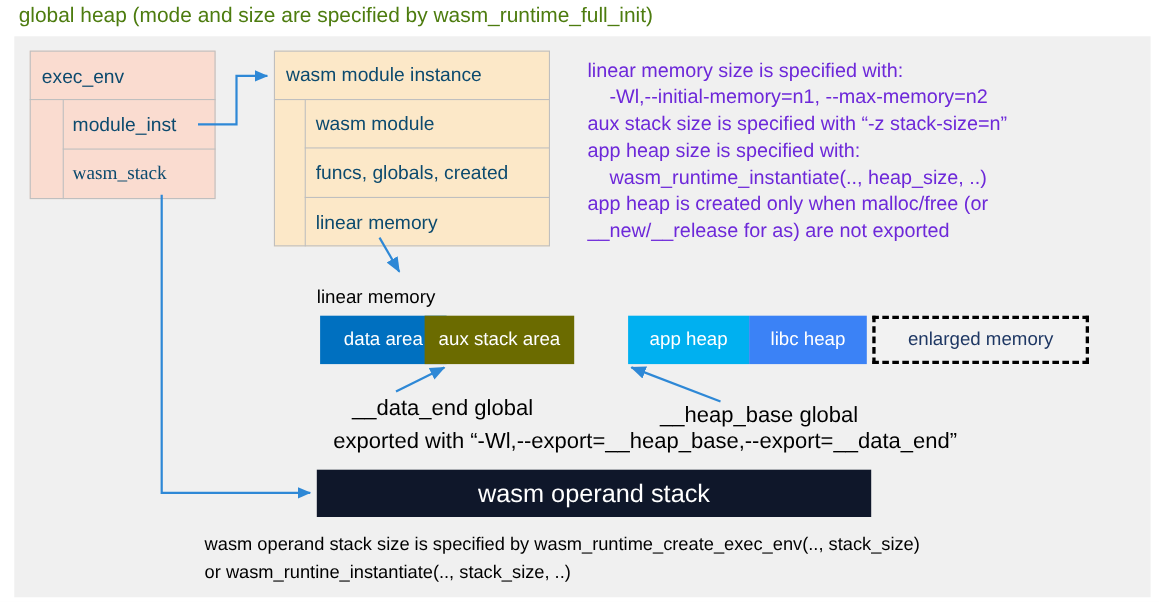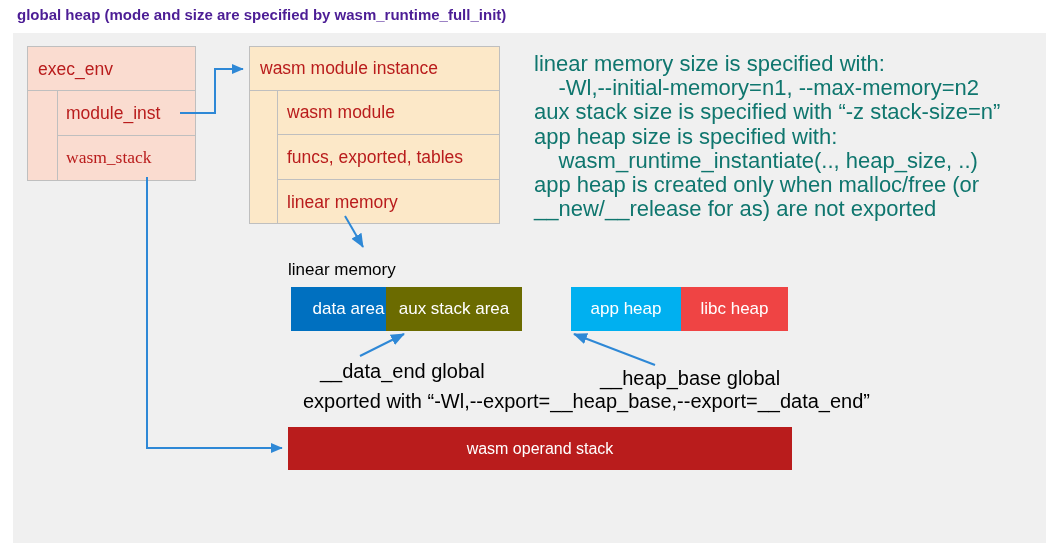--- a/index.html
+++ b/index.html
@@ -17,25 +17,24 @@
   .root {
     position: absolute;
     left: 0; top: 0;
     width: 1054px; height: 547px;
   }
   
   .caption {
     position: absolute;
     left: 17px;
     top: 5px;
-    font-size: 15px;
-    color: #4c1d95;
+    font-size: 19px;
+    color: #4d7c0f;
     white-space: nowrap;
     line-height: 20px;
-    font-weight: bold;
   }
   
   .panel {
     position: absolute;
     left: 13px;
     top: 33px;
     width: 1033px;
     height: 510px;
     background: #f0f0f0;
   }
@@ -44,66 +43,66 @@
     position: absolute;
     box-sizing: border-box;
     border: 1px solid #bfbfbf;
   }
   .pink  { background: #fadcd0; }
   .peach { background: #fce8c8; }
 
   .box-label {
     position: absolute;
     font-size: 17.5px;
-    color: #b91c1c;
+    color: #0c4a6e;
     white-space: nowrap;
     line-height: 1;
   }
   
   .note {
     position: absolute;
-    font-size: 22px;
-    color: #0f766e;
+    font-size: 18px;
+    color: #6d28d9;
     line-height: 24.2px;
     white-space: pre;
   }
   
   .seg {
     position: absolute;
     box-sizing: border-box;
     display: flex;
     align-items: center;
     justify-content: center;
     color: #ffffff;
     font-size: 17px;
     white-space: nowrap;
   }
   .seg-data  { background: #0070c0; text-align: center; }
   .seg-aux   { background: #6b6b00; }
   .seg-app   { background: #00b0f0; }
-  .seg-libc  { background: #ef4444; }
+  .seg-libc  { background: #3b82f6; }
   .seg-enl {
     background: #f2f2f2;
     color: #1f3864;
     border: 3px dashed #000000;
   }
   .bar-title {
     position: absolute;
     font-size: 17px;
     color: #000;
     white-space: nowrap;
   }
   .stackbar {
     position: absolute;
-    background: #b91c1c;
+    background: #0f172a;
     display: flex;
     align-items: center;
     justify-content: center;
     color: #ffffff;
-    font-size: 16px;
+    font-size: 23px;
     white-space: nowrap;
   }
   .annot {
     position: absolute;
     font-size: 20px;
     color: #000;
     white-space: nowrap;
     line-height: 1;
   }
   .bottomnote {
@@ -143,21 +142,21 @@
   <div class="box-label" style="left:66px; top:149px;font-family:Liberation Serif, serif;">wasm_stack</div>
 
   <div class="box peach" style="left:249px; top:46px; width:251px; height:178px;"></div>
   <div style="position:absolute; left:249px; top:90px; width:251px; height:1px; background:#bfbfbf;"></div>
   <div style="position:absolute; left:277px; top:90px; width:1px; height:134px; background:#bfbfbf;"></div>
   <div style="position:absolute; left:277px; top:134px; width:223px; height:1px; background:#bfbfbf;"></div>
   <div style="position:absolute; left:277px; top:179px; width:223px; height:1px; background:#bfbfbf;"></div>
 
   <div class="box-label" style="left:260px; top:60px;">wasm module instance</div>
   <div class="box-label" style="left:287px; top:104px;">wasm module</div>
-  <div class="box-label" style="left:287px; top:149px;">funcs, exported, tables</div>
+  <div class="box-label" style="left:287px; top:149px;">funcs, globals, created</div>
   <div class="box-label" style="left:287px; top:194px;">linear memory</div>
 
   <div class="note" style="left:534px; top:52px;">linear memory size is specified with:
     -Wl,--initial-memory=n1, --max-memory=n2
 aux stack size is specified with “-z stack-size=n”
 app heap size is specified with:
     wasm_runtime_instantiate(.., heap_size, ..)
 app heap is created only when malloc/free (or
 __new/__release for as) are not exported</div>
 
@@ -168,29 +167,34 @@
   </div>
   <div class="seg seg-aux" style="left:386px; top:287px; width:136px; height:44px;">
     <span>aux stack area</span>
   </div>
   <div class="seg seg-app" style="left:571px; top:287px; width:110px; height:44px;">
     <span>app heap</span>
   </div>
   <div class="seg seg-libc" style="left:681px; top:287px; width:107px; height:44px;">
     <span>libc heap</span>
   </div>
+  <div class="seg seg-enl" style="left:793px; top:287px; width:197px; height:44px;">
+    <span>enlarged memory</span>
+  </div>
 
   <div class="annot" style="left:320px; top:361px;">__data_end global</div>
   <div class="annot" style="left:600px; top:368px;">__heap_base global</div>
   <div class="annot" style="left:303px; top:391px;">exported with “-Wl,--export=__heap_base,--export=__data_end”</div>
 
   <div class="stackbar" style="left:288px; top:427px; width:504px; height:43px;">
     <span>wasm operand stack</span>
   </div>
 
+  <div class="bottomnote" style="left:186px; top:482px;">wasm operand stack size is specified by wasm_runtime_create_exec_env(.., stack_size)
+or wasm_runtine_instantiate(.., stack_size, ..)</div>
 
   <svg class="lines" viewBox="0 0 1054 547">
     <defs>
       <marker id="ah" markerWidth="7" markerHeight="7" refX="5.6" refY="3" orient="auto">
         <path d="M0,0.4 L6,3 L0,5.6 Z" fill="#2e88d6"></path>
       </marker>
       <marker id="ah2" markerWidth="8" markerHeight="8" refX="6.5" refY="3.5" orient="auto">
         <path d="M0,0.6 L7,3.5 L0,6.4 Z" fill="#2e88d6"></path>
       </marker>
     </defs>

